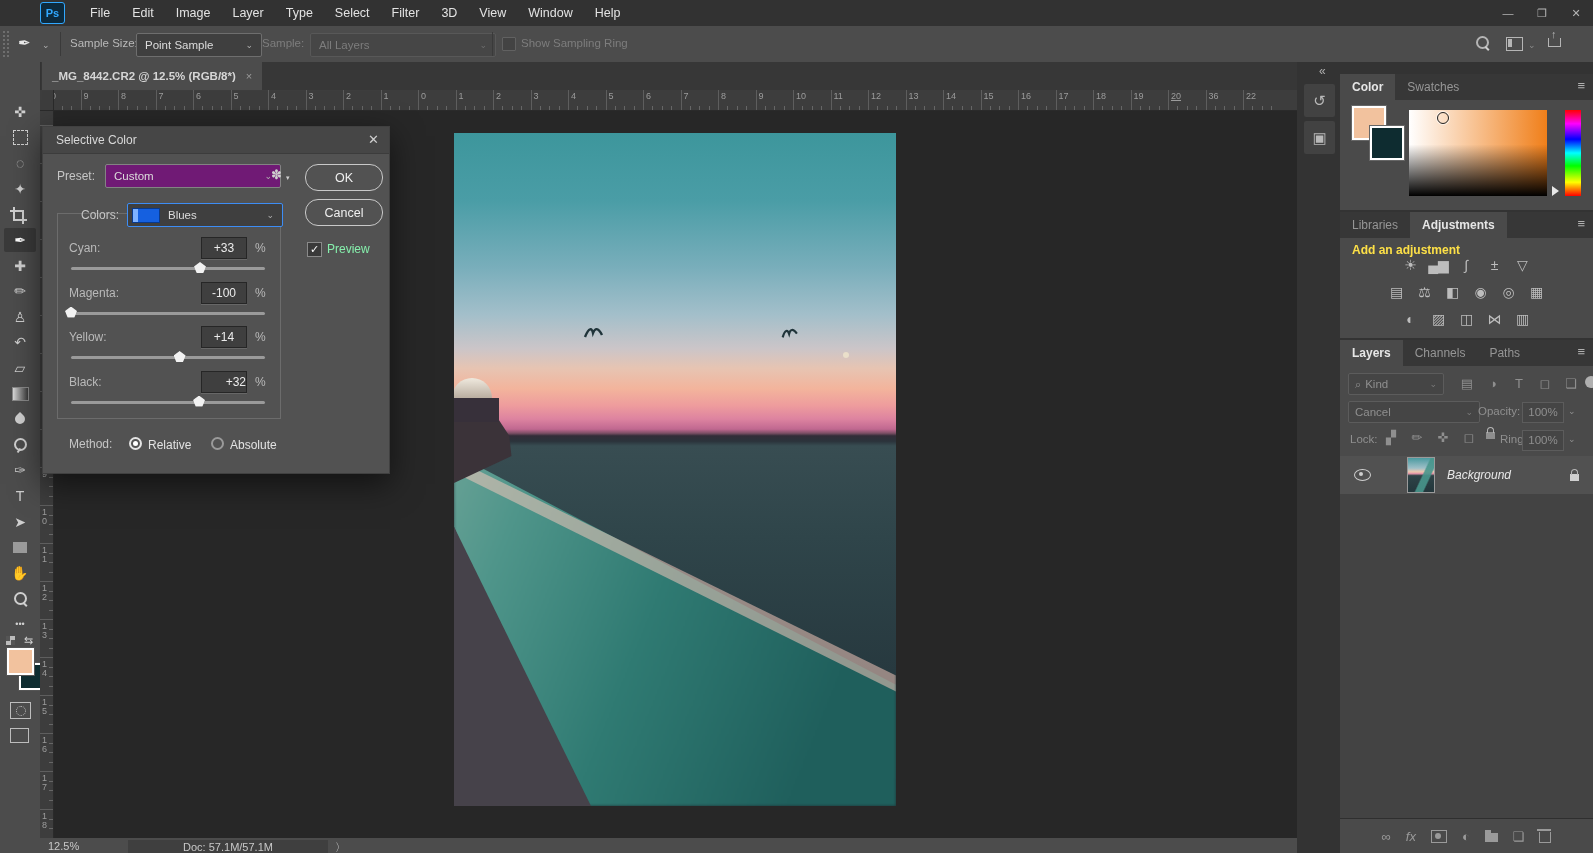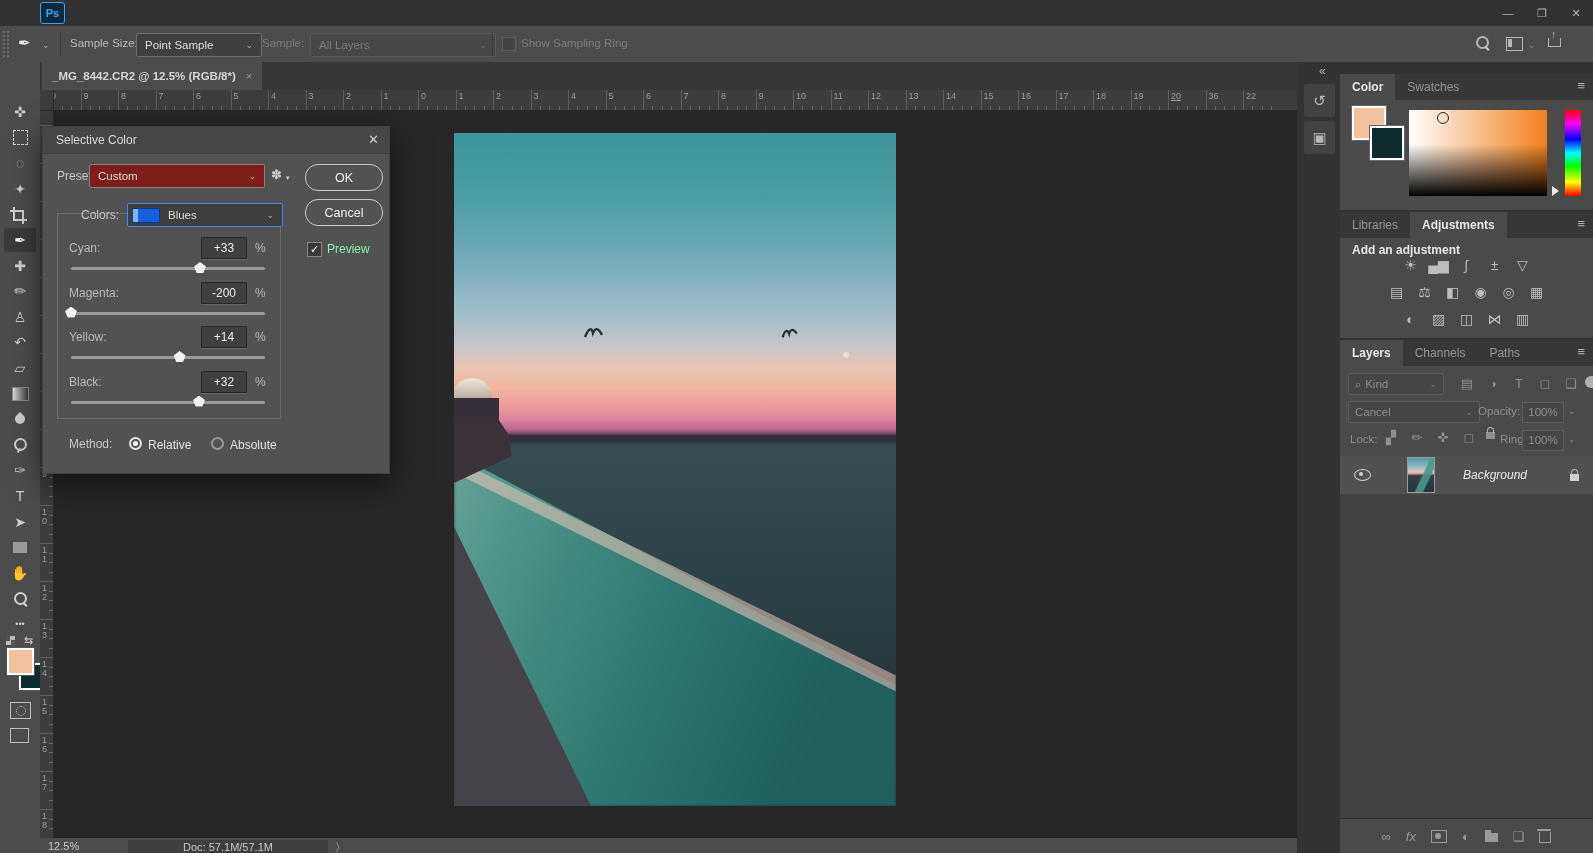--- a/index.html
+++ b/index.html
@@ -146,20 +146,33 @@
             border-top:5px solid transparent;border-bottom:5px solid transparent}
   
   #statusbar{left:40px;top:838px;width:1257px;height:15px;background:#4c4c4c;color:#c8c8c8;font-size:11px}
   #docbox{position:absolute;left:88px;top:2px;width:200px;height:13px;background:#3f3f3f;text-align:center;line-height:14px}
 </style>
 </head>
 <body>
 
 <div id="titlebar" class="abs">
   <div id="pslogo">Ps</div>
+  <div id="menu">
+      <div class="menu-item">File</div>
+      <div class="menu-item">Edit</div>
+      <div class="menu-item">Image</div>
+      <div class="menu-item">Layer</div>
+      <div class="menu-item">Type</div>
+      <div class="menu-item">Select</div>
+      <div class="menu-item">Filter</div>
+      <div class="menu-item">3D</div>
+      <div class="menu-item">View</div>
+      <div class="menu-item">Window</div>
+      <div class="menu-item">Help</div>
+    </div>
   <div id="wincontrols">
       <div class="winbtn">—</div>
       <div class="winbtn">❐</div>
       <div class="winbtn">✕</div>
     </div>
 </div>
 
 <div id="optionsbar" class="abs">
   <div class="abs grip" style="left:2px;top:4px;width:8px;height:28px"></div>
   <div class="abs" style="left:18px;top:8px;color:#e8e8e8;font-size:15px">✒</div>
@@ -554,21 +567,21 @@
     </svg>
   </div>
 </div>
 
 <div id="dialog" class="abs">
   <div id="dlg-title">
     <span>Selective Color</span>
     <span id="dlg-close">✕</span>
   </div>
   <div class="dlabel" style="left:14px;top:42px">Preset:</div>
-  <div class="dropdown" style="left:46px;top:37px;width:158px;background:#7f1d1d;border-color:#838383">
+  <div class="dropdown" style="left:62px;top:37px;width:158px;background:#701a75;border-color:#838383">
     <span>Custom</span>
     <span class="chev">⌄</span>
   </div>
   <div class="abs" style="left:228px;top:40px;color:#cfcfcf;font-size:13px">✽</div>
   <div class="abs" style="left:243px;top:47px;color:#cfcfcf;font-size:7px">▾</div>
   <div class="pillbtn" style="top:37px">OK</div>
   <div class="pillbtn" style="top:72px">Cancel</div>
   <div id="dlg-fieldset"></div>
   <div class="dlabel" style="left:38px;top:81px">Colors:</div>
   <div class="dropdown" style="left:84px;top:76px;width:138px;background:#3f3f3f;border-color:#3d8df5">
@@ -577,31 +590,31 @@
     <span>Blues</span>
     <span class="chev">⌄</span>
   </div>
   <div id="dlg-sliders">
       <div class="dlabel" style="left: 26px; top: 114px; color: rgb(185, 185, 185);">Cyan:</div>
       <div class="dvalbox" style="left: 158px; top: 110px;">+33</div>
       <div class="dlabel" style="left: 212px; top: 114px; color: rgb(185, 185, 185);">%</div>
       <div class="dtrack" style="left: 28px; top: 140px;"></div>
       <div class="dthumb" style="left: 151.01px; top: 135px;"></div>
       <div class="dlabel" style="left: 26px; top: 158.5px; color: rgb(185, 185, 185);">Magenta:</div>
-      <div class="dvalbox" style="left: 158px; top: 154.5px;">-200</div>
+      <div class="dvalbox" style="left: 158px; top: 154.5px;">-100</div>
       <div class="dlabel" style="left: 212px; top: 158.5px; color: rgb(185, 185, 185);">%</div>
       <div class="dtrack" style="left: 28px; top: 184.5px;"></div>
       <div class="dthumb" style="left: 22px; top: 179.5px;"></div>
       <div class="dlabel" style="left: 26px; top: 203px; color: rgb(185, 185, 185);">Yellow:</div>
       <div class="dvalbox" style="left: 158px; top: 199px;">+14</div>
       <div class="dlabel" style="left: 212px; top: 203px; color: rgb(185, 185, 185);">%</div>
       <div class="dtrack" style="left: 28px; top: 229px;"></div>
       <div class="dthumb" style="left: 130.64px; top: 224px;"></div>
       <div class="dlabel" style="left: 26px; top: 247.5px; color: rgb(185, 185, 185);">Black:</div>
-      <div class="dvalbox" style="left: 158px; top: 243.5px;">+32</div>
+      <div class="dvalbox" style="left: 158px; top: 243.5px; text-align: right;">+32</div>
       <div class="dlabel" style="left: 212px; top: 247.5px; color: rgb(185, 185, 185);">%</div>
       <div class="dtrack" style="left: 28px; top: 273.5px;"></div>
       <div class="dthumb" style="left: 150.04px; top: 268.5px;"></div>
     </div>
   <div class="abs" style="left:264px;top:115px;width:13px;height:13px;background:#3a3a3a;border:1px solid #8a8a8a;
        color:#fff;font-size:11px;line-height:13px;text-align:center">✓</div>
   <div class="dlabel" style="left:284px;top:115px;color:#86efac">Preview</div>
   <div class="dlabel" style="left:26px;top:310px">Method:</div>
   <div id="dlg-methods">
       <div class="radio sel" style="left: 86px; top: 310px;"></div>
@@ -635,21 +648,21 @@
     <div id="huestrip"></div>
     <div id="huearrow"></div>
   </div>
 
   <div class="panel" style="top:150px;height:126px">
     <div class="tabbar" id="adj-tabs">
         <div class="tab">Libraries</div>
         <div class="tab active">Adjustments</div>
         <div class="hamb">≡</div>
       </div>
-    <div class="abs" style="left:12px;top:31px;color:#e5e5e5;font-weight:bold;font-size:12px">Add an adjustment</div>
+    <div class="abs" style="left:12px;top:31px;color:#fde047;font-weight:bold;font-size:12px">Add an adjustment</div>
     <div id="adj-rows">
         <div style="position: absolute; left: 0px; top: 44px; width: 253px; display: flex; justify-content: center; gap: 9px;">
           <div class="adjicon">☀</div>
           <div class="adjicon">▄▆</div>
           <div class="adjicon">∫</div>
           <div class="adjicon">±</div>
           <div class="adjicon">▽</div>
         </div>
         <div style="position: absolute; left: 0px; top: 71px; width: 253px; display: flex; justify-content: center; gap: 9px;">
           <div class="adjicon">▤</div>
@@ -707,21 +720,21 @@
         </div>
       </div>
     <div class="dimtext" style="left:160px;top:93px">Ring:</div>
     <div class="dimbox" style="left:182px;top:90px;width:40px">100%</div>
     <div class="dimtext" style="left:228px;top:94px;font-size:9px">⌄</div>
     <div id="layer-row">
       <div style="margin-left:14px">
           <div class="ic-eye"></div>
         </div>
       <div id="layer-thumb"></div>
-      <span style="margin-left:28px;font-style:italic;color:#e8e8e8;font-size:12px">Background</span>
+      <span style="margin-left:12px;font-style:italic;color:#e8e8e8;font-size:12px">Background</span>
       <div style="margin-left:auto;margin-right:14px">
           <div class="ic-padlock" style="background:#cfcfcf"></div>
         </div>
     </div>
     <div id="layers-body"></div>
     <div id="layers-bottom">
         <div style="color: rgb(154, 154, 154); font-size: 13px;">∞</div>
         <div style="color: rgb(154, 154, 154); font-size: 13px; font-style: italic;">fx</div>
         <div style="color: rgb(154, 154, 154); font-size: 13px;">
           <div class="ic-mask"></div>

